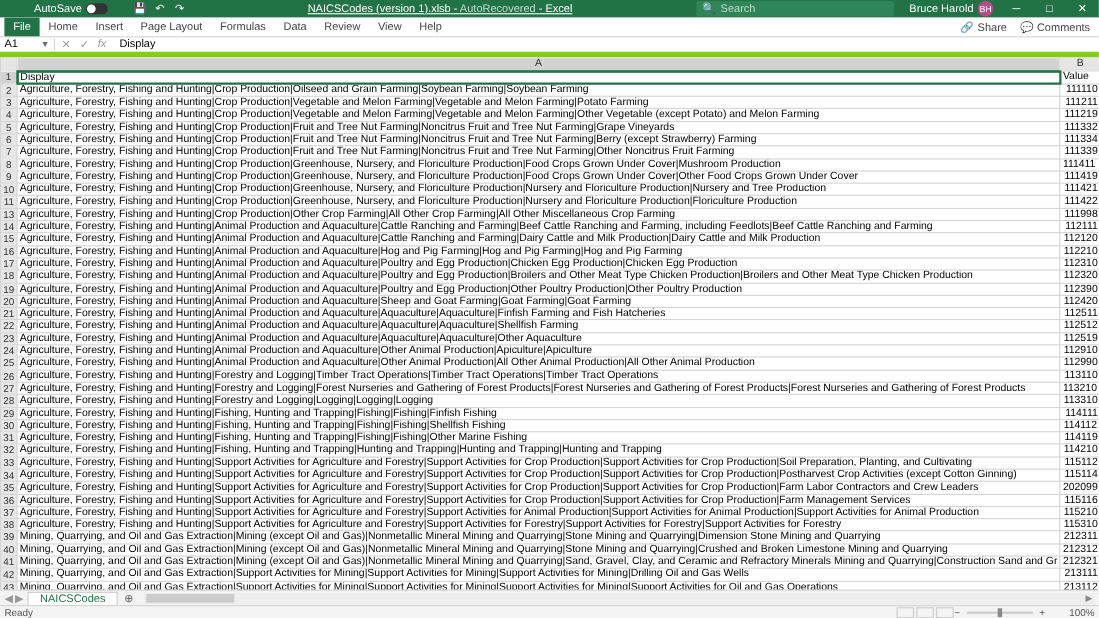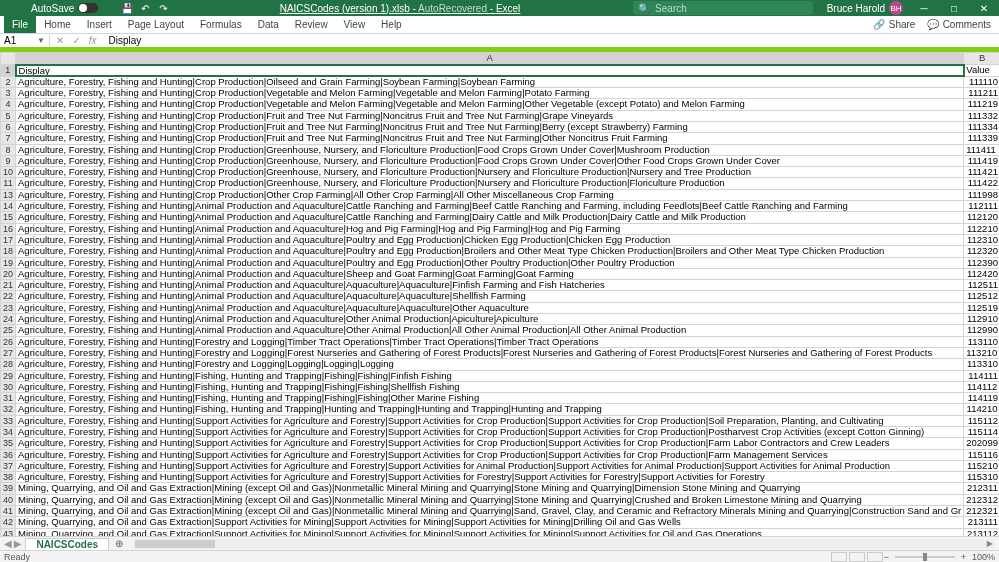--- a/index.html
+++ b/index.html
@@ -44,21 +44,21 @@
 .grid .rowhead { background: #e6e6e6; text-align: center; width: 14px; font-weight: normal; color: #333; font-size: 9px; }
 .grid .rowhead.selected { background: #d2d2d2; border-right: 2px solid #217346; }
 .grid .cell-selected { outline: 2px solid #217346; outline-offset: -1px; }
 .grid .colA { width: 716px; }
 .grid .colB { width: 34px; }
 
 
 .sheet-bar { position: absolute; bottom: 12px; left: 0; right: 0; height: 14px; background: #f3f3f3; border-top: 1px solid #d4d4d4; display: flex; align-items: center; font-size: 10px; }
 .sheet-bar .nav { display: flex; gap: 2px; padding: 0 4px; color: #999; }
 .sheet-bar .tabs { display: flex; }
-.sheet-bar .tab { padding: 0 10px; background: #fff; border: 1px solid #ccc; border-bottom: none; color: #217346; font-weight: bold; }
+.sheet-bar .tab { padding: 0 10px; background: #fff; border: 1px solid #ccc; border-bottom: none; color: #217346; font-weight: normal; }
 .sheet-bar .add { padding: 0 6px; color: #666; }
 .sheet-bar .hscroll { flex: 1; margin: 0 4px; background: #eee; height: 10px; position: relative; display:flex; justify-content: space-between; align-items:center; padding: 0 2px; color:#888; font-size:8px;}
 .sheet-bar .hscroll .thumb { position:absolute; left:2px; width:80px; height:8px; background:#ccc;}
 
 
 .statusbar { position: absolute; bottom: 0; left: 0; right: 0; height: 12px; background: #f3f3f3; border-top: 1px solid #d4d4d4; display: flex; align-items: center; font-size: 9px; color: #555; padding: 0 4px; }
 .statusbar .spacer { flex: 1; }
 .statusbar .views { display: flex; gap: 2px; }
 .statusbar .views div { width: 16px; height: 10px; border: 1px solid #ccc; }
 .statusbar .zoom-slider { width: 60px; height: 2px; background: #ccc; margin: 0 6px; position: relative; }
@@ -316,21 +316,21 @@
     </tr>
         <tr>
           <th class="rowhead">31</th>
     <td>Agriculture, Forestry, Fishing and Hunting|Fishing, Hunting and Trapping|Fishing|Fishing|Other Marine Fishing</td>
     <td style="text-align:right">114119</td>
 
     </tr>
         <tr>
           <th class="rowhead">32</th>
     <td>Agriculture, Forestry, Fishing and Hunting|Fishing, Hunting and Trapping|Hunting and Trapping|Hunting and Trapping|Hunting and Trapping</td>
-    <td style="text-align:center">114210</td>
+    <td style="text-align:right">114210</td>
 
     </tr>
         <tr>
           <th class="rowhead">33</th>
     <td>Agriculture, Forestry, Fishing and Hunting|Support Activities for Agriculture and Forestry|Support Activities for Crop Production|Support Activities for Crop Production|Soil Preparation, Planting, and Cultivating</td>
     <td style="text-align:right">115112</td>
 
     </tr>
         <tr>
           <th class="rowhead">34</th>
@@ -416,14 +416,14 @@
   <span>Ready</span>
   <div class="spacer"></div>
   <div class="views">
     <div></div>
     <div></div>
     <div></div>
   </div>
   <span>−</span>
   <div class="zoom-slider"></div>
   <span>+</span>
-  <span style="margin-left:6px;">100%</span>
+  <span style="margin-left:22px;">100%</span>
 </div>
 
 </body></html>

